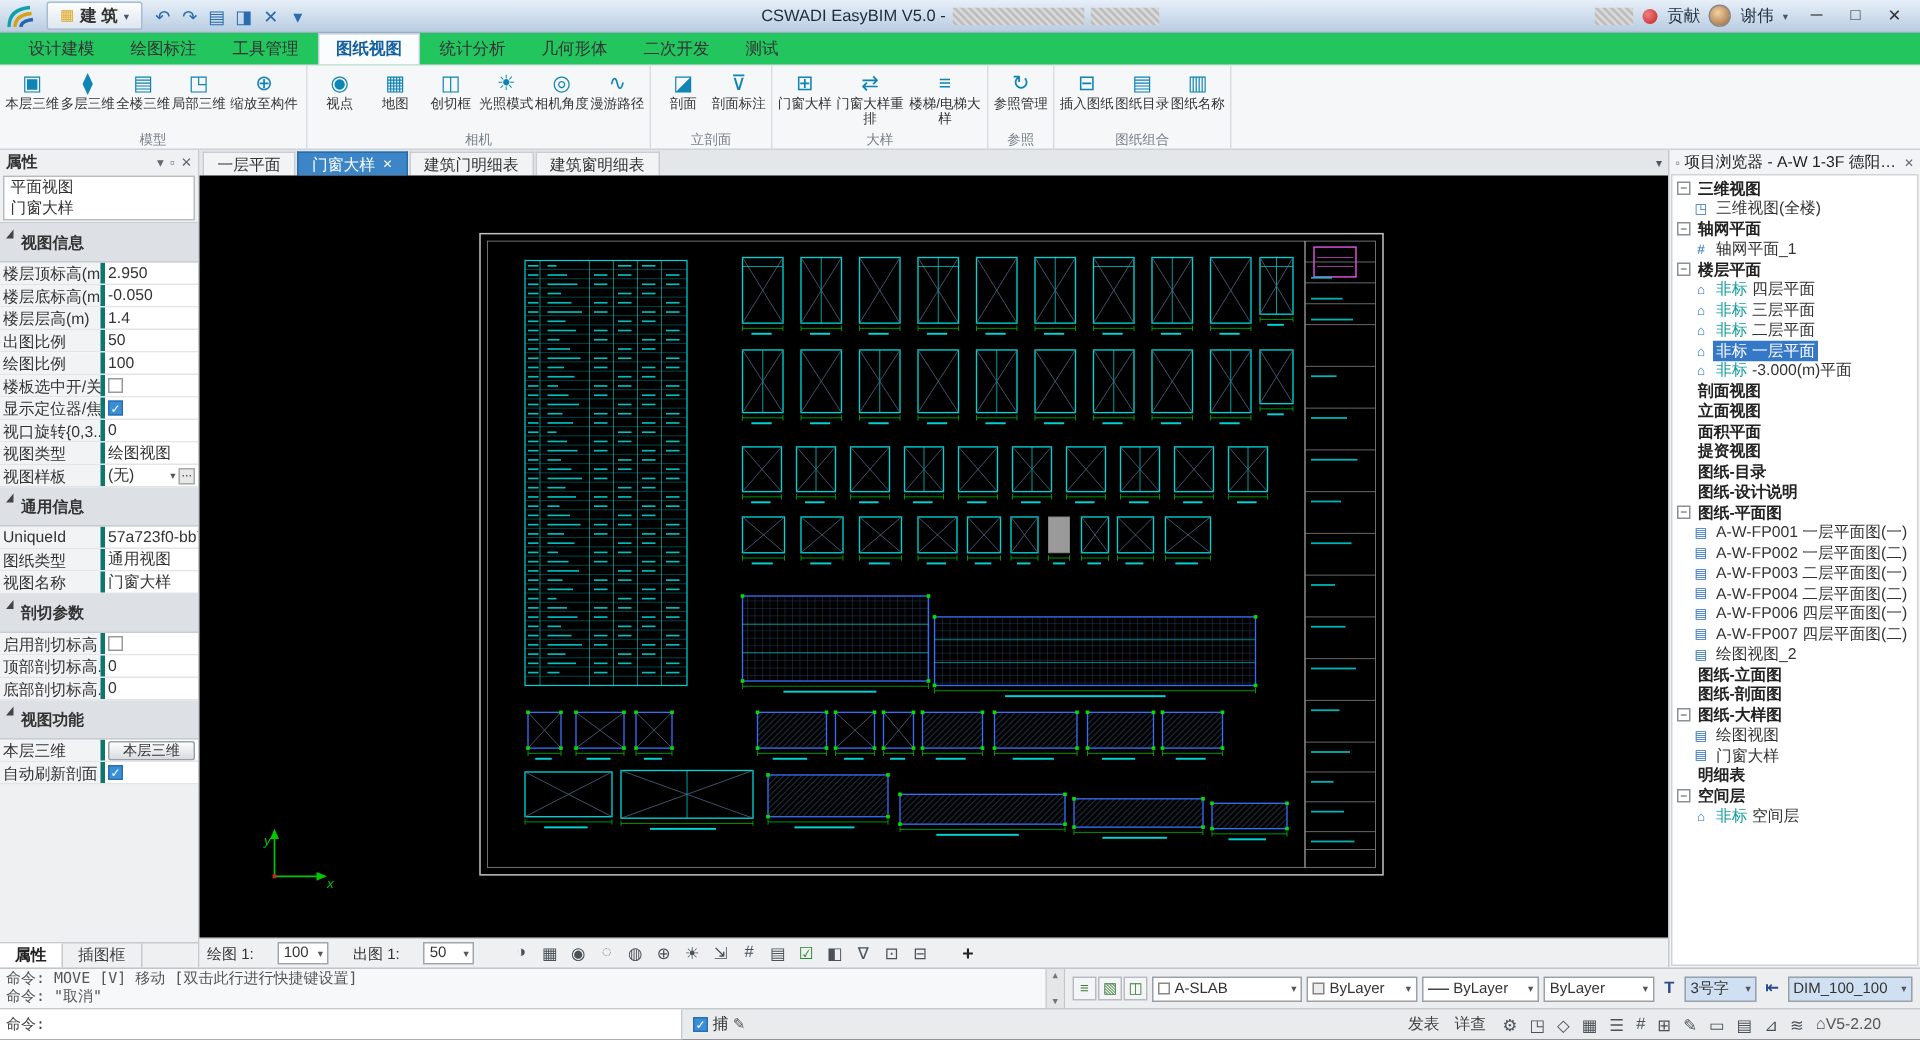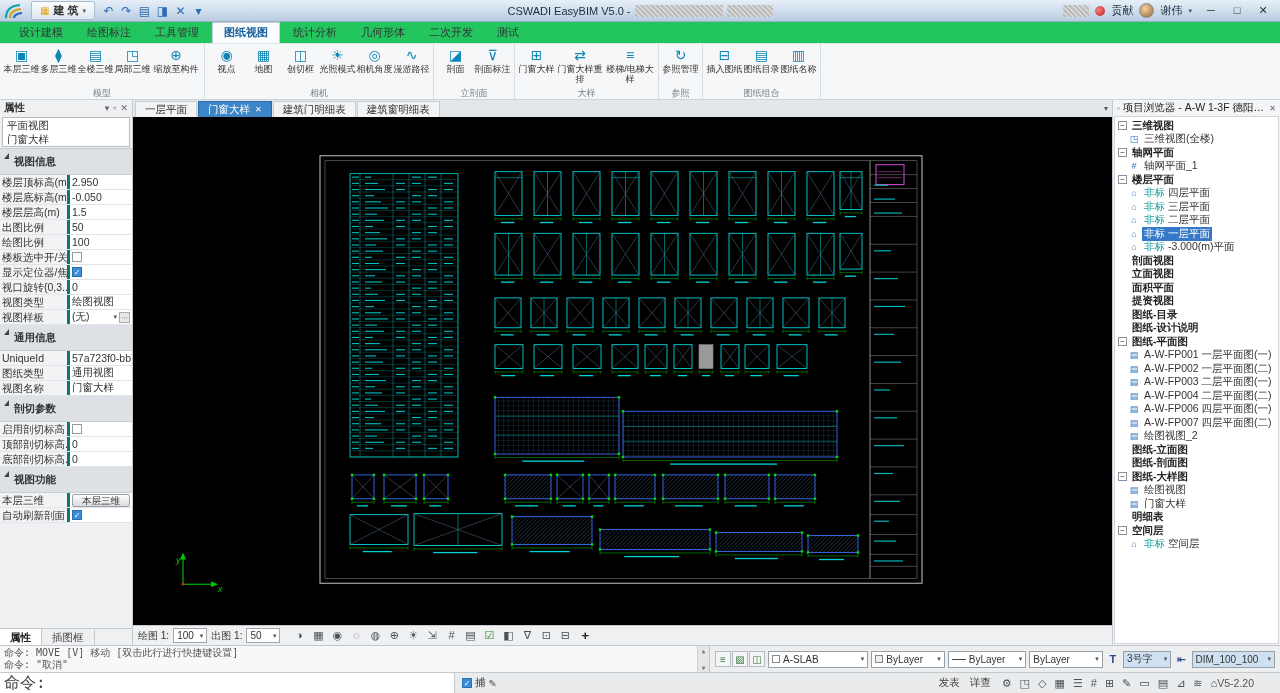--- a/index.html
+++ b/index.html
@@ -66,21 +66,21 @@
 
 
 #center{flex:1;display:flex;flex-direction:column;min-width:0;}
 #doc-tabs{height:17px;flex:0 0 17px;background:#e4e7ea;display:flex;align-items:flex-end;padding-left:2px;gap:1px;}
 .dtab{padding:0 9px;background:#f2f3f5;border:1px solid #c8ccd0;border-bottom:none;font-size:10.5px;color:#333;display:flex;gap:5px;align-items:center;height:16px;}
 .dtab.active{background:#3c86c8;color:#fff;border-color:#2a6aa8;}
 .dclose{font-size:8px;}
 .dtabmenu{margin-left:auto;margin-right:4px;font-size:8px;color:#556;align-self:center;}
 #canvas{flex:1;background:#000;position:relative;min-height:0;}
 #drawing{position:absolute;inset:0;width:100%;height:100%;}
-#canvas-bar{height:20px;flex:0 0 20px;background:#eef0f2;border-top:1px solid #c6cacd;display:flex;align-items:center;padding:0 5px;gap:4px;font-size:10px;}
+#canvas-bar{height:20px;flex:0 0 20px;background:#eef0f2;border-top:1px solid #c6cacd;display:flex;align-items:center;padding:0 5px;gap:16px;font-size:10px;}
 .cblabel{color:#333;}
 .cbdd{border:1px solid #a0a6ac;background:#fff;height:15px;display:flex;align-items:center;padding:0 3px;gap:6px;min-width:34px;}
 .dda{font-size:7px;color:#555;margin-left:auto;}
 #canvas-icons{display:flex;gap:5px;margin-left:8px;}
 #canvas-icons span{font-size:11px;color:#4a5258;width:14px;text-align:center;}
 .cbadd{font-size:13px;color:#222;margin-left:5px;font-weight:bold;}
 
 
 #right-panel{width:168px;flex:0 0 168px;background:#f2f4f6;border-left:1px solid #c6cacd;display:flex;flex-direction:column;font-size:10.5px;}
 .rphead{height:16px;flex:0 0 16px;display:flex;align-items:center;padding:0 4px;gap:3px;}
@@ -108,21 +108,21 @@
 .ldd{border:1px solid #98a0a8;background:#fff;height:17px;display:flex;align-items:center;gap:3px;padding:0 3px;font-size:10px;overflow:hidden;white-space:nowrap;}
 .ldd.hl{background:#cfe0f2;}
 .sw{width:8px;height:8px;background:#fff;border:1px solid #888;flex:0 0 8px;}
 .sw.c{background:#ececec;}
 .lline{width:14px;border-top:1px solid #444;flex:0 0 14px;height:0;}
 .licon{width:17px;text-align:center;line-height:16px;font-size:11px;color:#2a4a8a;font-weight:bold;}
 .w120{width:118px;}.w92{width:92px;}.w88{width:86px;}.w60{width:56px;}.w96{width:98px;}
 
 
 #status-bar{height:21px;flex:0 0 21px;background:#e9ebed;border-top:1px solid #c6cacd;display:flex;align-items:center;font-size:10.5px;}
-#cmd-input{width:455px;flex:0 0 455px;height:100%;background:#fff;border-right:1px solid #c6cacd;font-family:"DejaVu Sans Mono","Liberation Mono",monospace;font-size:16px;color:#444;padding:0 4px;display:flex;align-items:center;}
+#cmd-input{width:455px;flex:0 0 455px;height:100%;background:#fff;border-right:1px solid #c6cacd;font-family:"DejaVu Sans Mono","Liberation Mono",monospace;font-size:10px;color:#444;padding:0 4px;display:flex;align-items:center;}
 .snapgrp{display:flex;align-items:center;gap:3px;padding:0 7px;}
 .scheck{width:10px;height:10px;background:#3a8fd9;border:1px solid #2a6fb0;color:#fff;font-size:8px;line-height:9px;text-align:center;}
 .pencil{color:#555;font-size:10px;}
 .flexsp{flex:1;}
 .sblabel{color:#444;margin:0 5px;}
 #status-icons{display:flex;gap:8px;margin-left:6px;}
 #status-icons span{font-size:11px;color:#4a5258;}
 .version{margin-left:auto;margin-right:26px;color:#555;}
 </style>
 </head>
@@ -323,21 +323,21 @@
           </div>
           <div class="prow">
             <div class="plabel">楼层底标高(m)</div>
             <div class="pvalue">
               <span>-0.050</span>
             </div>
           </div>
           <div class="prow">
             <div class="plabel">楼层层高(m)</div>
             <div class="pvalue">
-              <span>1.5</span>
+              <span>1.4</span>
             </div>
           </div>
           <div class="prow">
             <div class="plabel">出图比例</div>
             <div class="pvalue">
               <span>50</span>
             </div>
           </div>
           <div class="prow">
             <div class="plabel">绘图比例</div>

